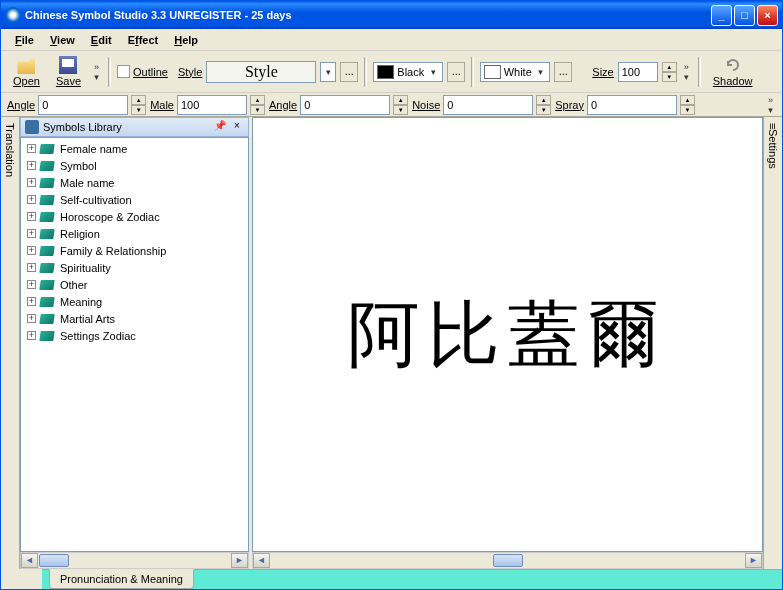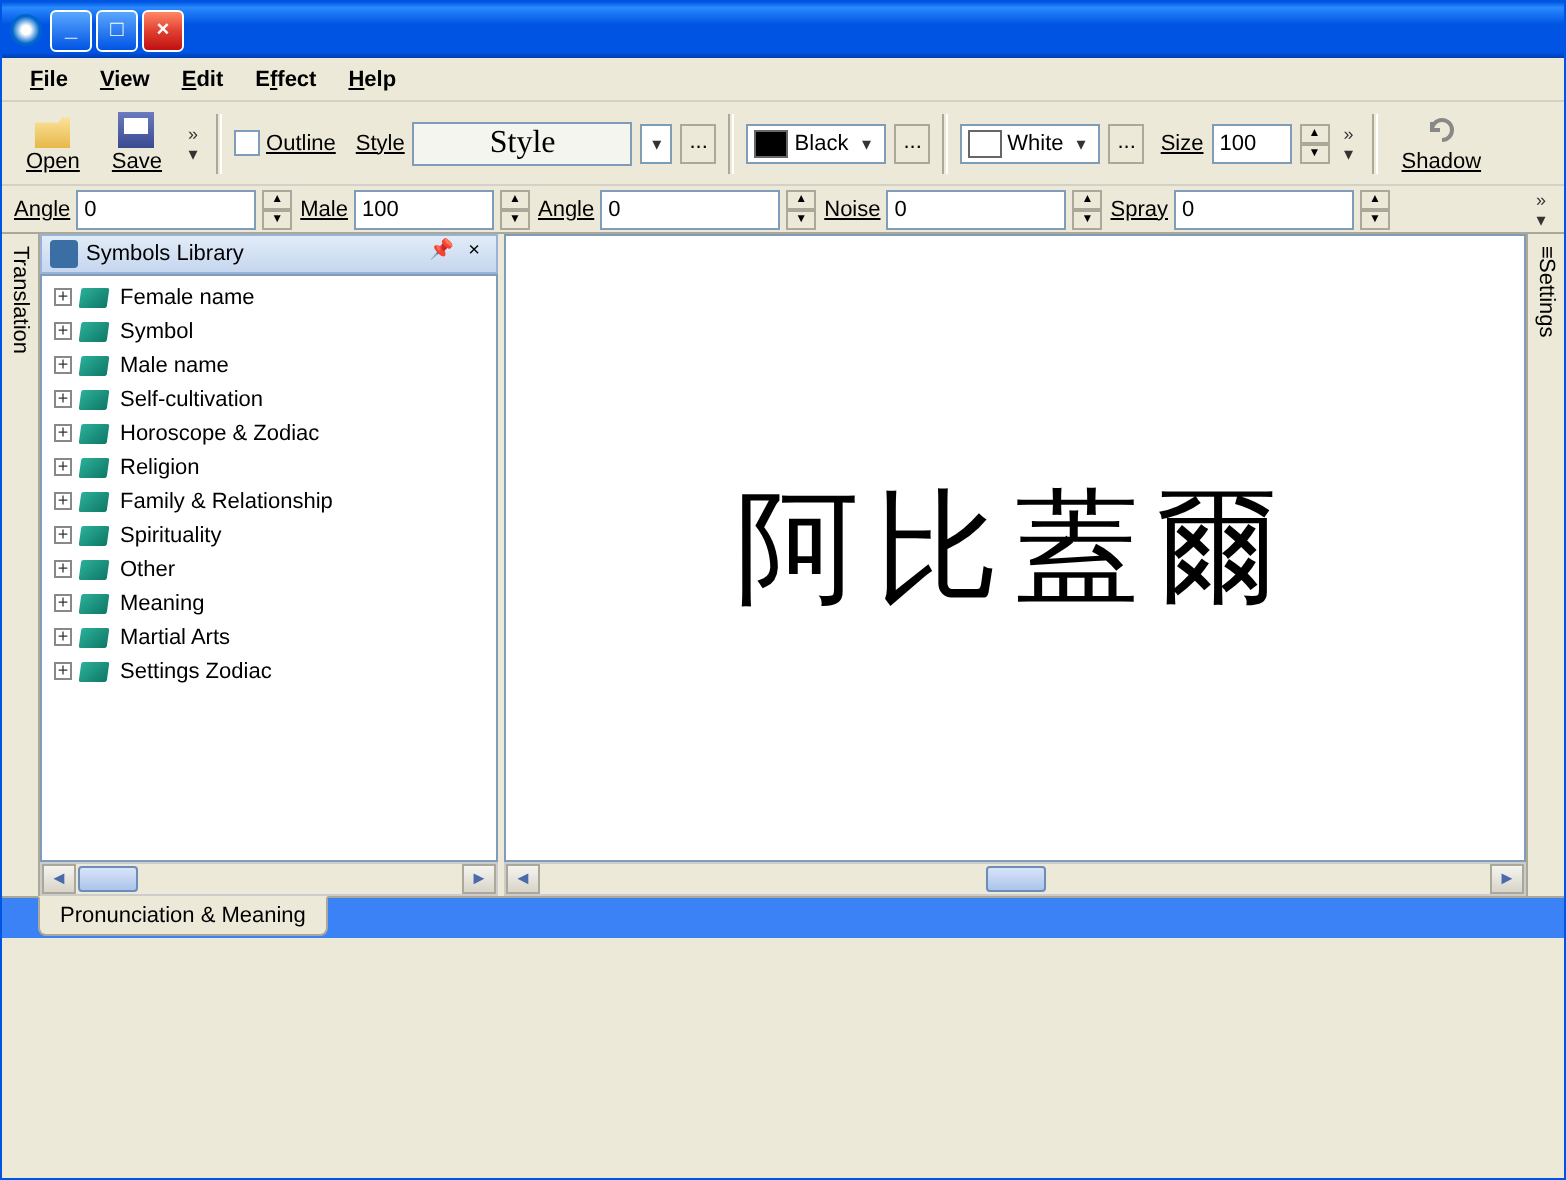--- a/index.html
+++ b/index.html
@@ -39,55 +39,56 @@
 .chevrons { font-size: 9px; color: #333; cursor: pointer; padding: 0 3px; text-align:center; }
 
 
 .toolbar2 { height: 24px; background: #ece9d8; display: flex; align-items: center; padding: 2px 6px; gap: 4px; border-bottom: 1px solid #aca899; }
 .param { display: flex; align-items: center; gap: 3px; justify-content: space-between; }
 .param .label { text-decoration: underline; }
 .param .numbox { width: 90px; }
 .param.small .numbox { width: 70px; }
 
 
-.main { display: flex; height: 331px; background: #ece9d8; }
+.main { display: flex; height: 452px; background: #ece9d8; }
 .vtab { width: 19px; background: #ece9d8; border-right: 1px solid #aca899; writing-mode: vertical-rl; text-orientation: mixed; padding: 6px 2px; cursor: pointer; display:flex; align-items:center; }
 .vtab.right { border-left: 1px solid #aca899; border-right: none; writing-mode: vertical-rl; }
 .sidebar { width: 232px; display: flex; flex-direction: column; border-right: 3px solid #ece9d8; }
 .panelhdr { height: 20px; background: linear-gradient(to bottom, #e2ecf8, #c5d6ee); border: 1px solid #99b3d8; display: flex; align-items: center; padding: 0 4px; }
 .panelhdr .hicon { width: 14px; height: 14px; background: #3a6ea5; margin-right: 4px; border-radius:2px; }
 .panelhdr .ptitle { flex: 1; }
 .panelhdr .pbtn { width: 14px; height: 14px; font-size: 10px; text-align: center; line-height: 12px; cursor: pointer; margin-left: 2px; }
 .tree { flex: 1; background: white; border: 1px solid #7f9db9; overflow: auto; padding: 2px; }
 .treeitem { display: flex; align-items: center; height: 17px; padding-left: 4px; cursor: pointer; }
 .treeitem .plus { width: 9px; height: 9px; border: 1px solid #888; font-size: 9px; line-height: 7px; text-align: center; margin-right: 4px; color: #333; }
 .treeitem .book { width: 16px; height: 12px; margin-right: 4px; position: relative; }
 .treeitem .book::before { content:''; position:absolute; width:14px; height:10px; background:linear-gradient(135deg,#2bb09a,#0e7866); border-radius:1px; top:1px; transform:skewX(-8deg); }
 .hscroll { height: 17px; background: #ece9d8; border: 1px solid #ccc; display: flex; align-items: center; }
 .hscroll .sbtn { width: 17px; height: 15px; background: linear-gradient(#f4f4f0,#d8d4c8); border: 1px solid #aca899; text-align: center; font-size: 9px; line-height: 13px; cursor: pointer; color:#4a6aab; }
 .hscroll .thumb { width: 30px; height: 13px; background: linear-gradient(#d8e4f8,#abc4ea); border: 1px solid #6e8cb8; margin: 0 1px; border-radius:2px; cursor: pointer; }
 .hscroll .track { flex: 1; }
 .canvas { flex: 1; display: flex; flex-direction: column; }
 .canvas-inner { flex: 1; background: white; border: 1px solid #7f9db9; display: flex; align-items: center; justify-content: center; overflow: hidden; }
-.chinese { font-family: "KaiTi","STKaiti","DFKai-SB",serif; font-size: 62px; letter-spacing: 8px; white-space: nowrap; }
-
-
-.bottomtabs { height: 21px; background: #3b82f6; display: flex; align-items: flex-start; padding: 0 18px; border-top:1px solid #aca899; }
+.chinese { font-family: "KaiTi","STKaiti","DFKai-SB",serif; font-size: 72px; letter-spacing: 8px; white-space: nowrap; }
+
+
+.bottomtabs { height: 21px; background: #5eead4; display: flex; align-items: flex-start; padding: 0 7px; border-top:1px solid #aca899;margin-left:41px; }
 .btab { padding: 3px 10px; background: #ece9d8; border: 1px solid #aca899; border-top: 1px solid #ece9d8; border-radius: 0 0 4px 4px; cursor: pointer; position:relative; top:-1px; }
 
 .icon-open { background: linear-gradient(#ffe9a8,#e6b84a); clip-path: polygon(0 30%, 65% 30%, 75% 15%, 100% 15%, 100% 100%, 0 100%); }
 .icon-save { background: linear-gradient(#6a7bc0,#3a4a90); position:relative; }
 .icon-save::after { content:''; position:absolute; left:3px; top:3px; width:12px; height:8px; background:#fff; }
 .icon-undo { width:18px; height:18px; }
 </style>
 </head>
 <body>
 
 <div class="titlebar">
   <div class="app-icon"></div>
+  <div class="title">Chinese Symbol Studio 3.3 UNREGISTER - 25 days</div>
   <div class="winbtns">
     <div class="winbtn min">_</div>
     <div class="winbtn max">□</div>
     <div class="winbtn close">×</div>
   </div>
 </div>
 
 <div class="menubar">
   <span><u>F</u>ile</span>
   <span><u>V</u>iew</span>
@@ -124,21 +125,21 @@
     <span class="arrow">▾</span>
   </div>
   <div class="ellipsis-btn">...</div>
   <div class="tb-sep"></div>
   <div class="dropdown" style="width:70px">
     <div class="color-swatch" style="background:#fff"></div>
     <span style="margin:0 3px">White</span>
     <span class="arrow">▾</span>
   </div>
   <div class="ellipsis-btn">...</div>
-  <span style="margin-left:4px;text-decoration:underline">Size</span>
+  <span style="margin-left:16px;text-decoration:underline">Size</span>
   <div class="numbox">100</div>
   <div class="spinner">
       <div>▲</div>
       <div>▼</div>
     </div>
   <div class="chevrons">»<br>▾</div>
   <div class="tb-sep"></div>
   <div class="toolbtn">
     <svg class="icon-undo" viewBox="0 0 18 18">
         <path d="M4 9 A5 5 0 1 1 9 14" fill="none" stroke="#888" stroke-width="2"></path>

